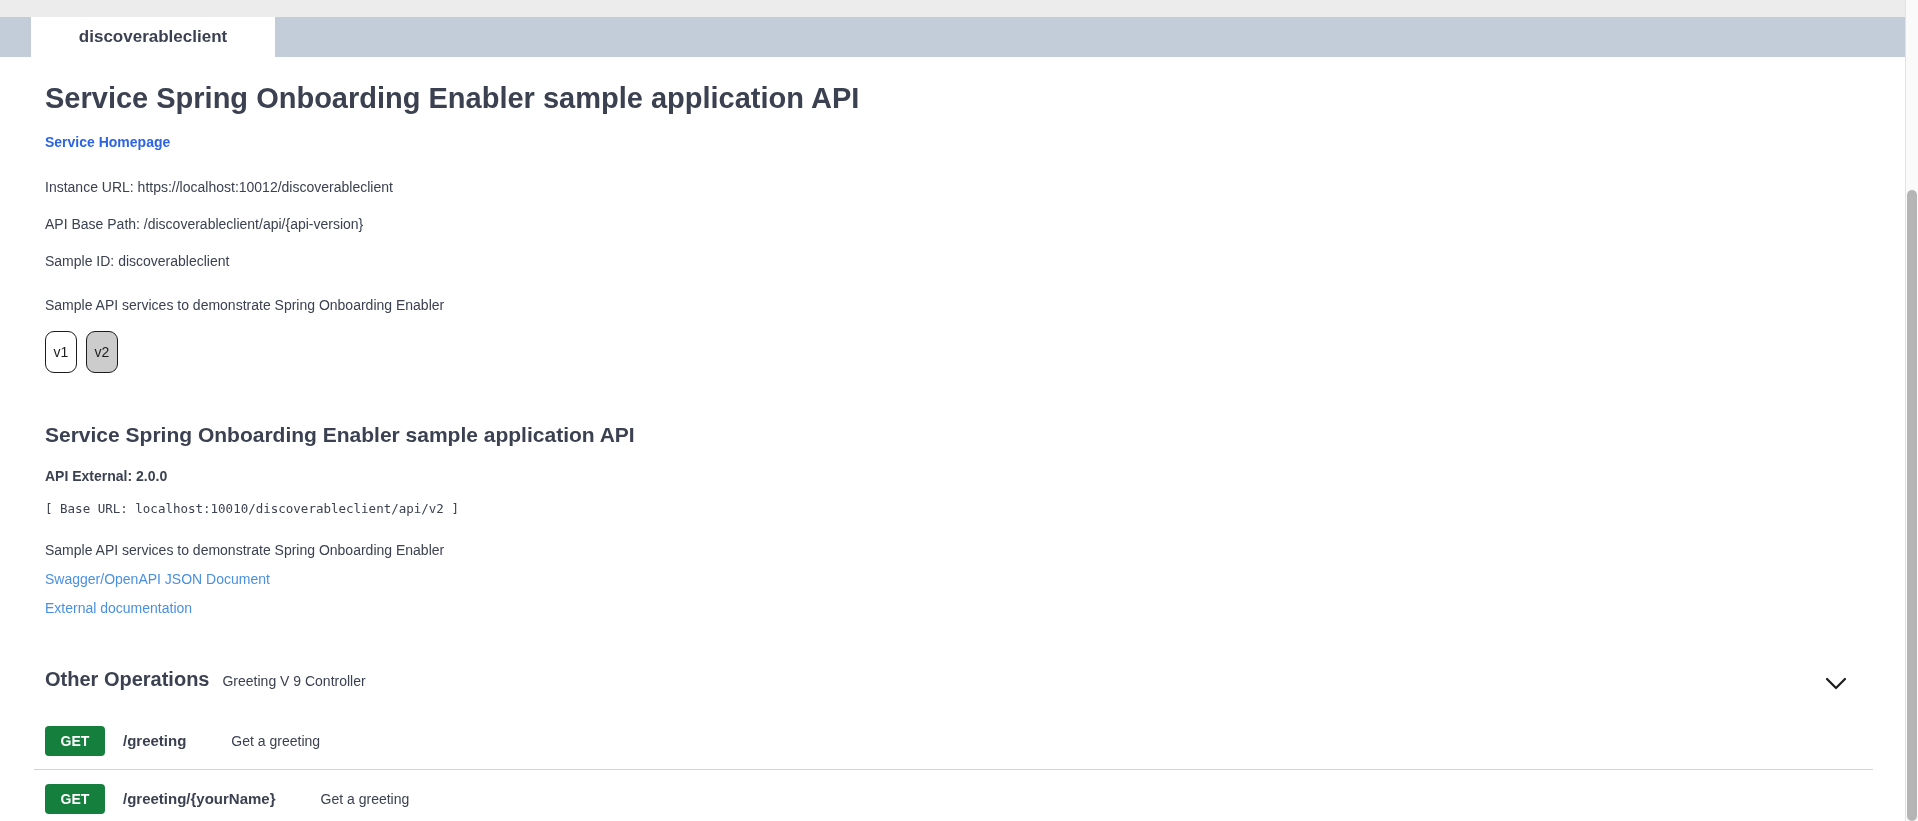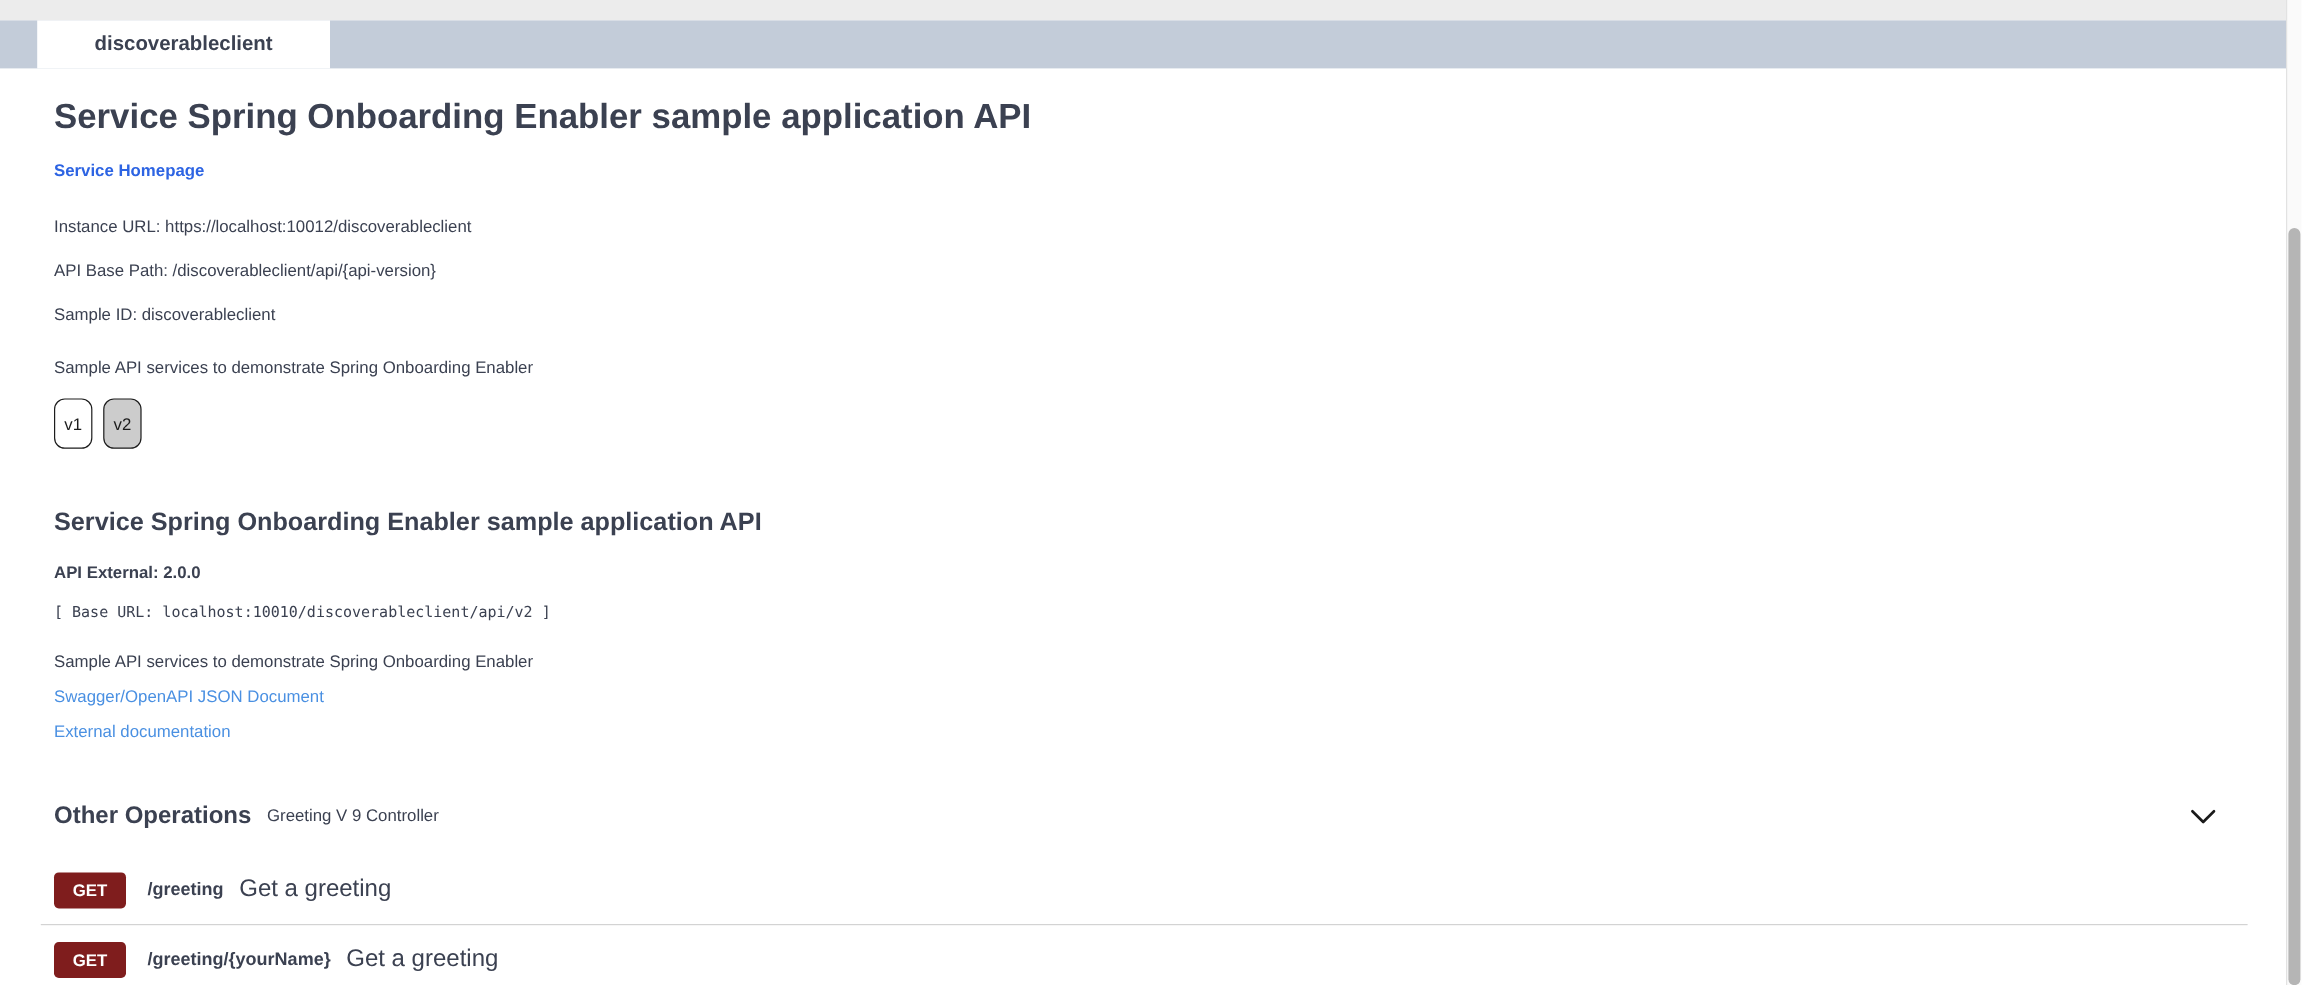--- a/index.html
+++ b/index.html
@@ -60,43 +60,43 @@
   }
   .doc-desc { font-size:14px; margin:26px 0 0 0; line-height:16px; }
   .doc-link {
     display:block; margin-top:13px;
     font-size:14px; color:#4a90e2; text-decoration:none; cursor:pointer; line-height:16px;
   }
 
   
   .ops-section { margin:44px 0 0 -11px; width:1839px; }
   .ops-header {
-    display:flex; align-items:center;
+    display:flex; align-items:flex-end;
     padding:8px 26px 8px 11px; cursor:pointer;
   }
   .ops-title { font-size:20px; font-weight:bold; color:#3b4151; }
   .ops-subtitle { font-size:14px; color:#3b4151; margin-left:13px; position:relative; top:-2px; }
   .ops-chevron { margin-left:auto; display:flex; align-items:center; cursor:pointer; }
 
   .op-row {
     display:flex; align-items:center;
     height:57px; padding-left:11px;
     border-bottom:1px solid #d3d3d3;
     cursor:pointer;
   }
   .op-row.first { margin-top:13px; }
   .method-badge {
     width:60px; height:30px; border-radius:4px;
-    background:#7f1d1d; color:#ffffff;
+    background:#15803d; color:#ffffff;
     font-size:14px; font-weight:bold;
     display:flex; align-items:center; justify-content:center;
     flex:0 0 auto;
   }
   .op-path { font-size:15px; font-weight:bold; color:#3b4151; margin-left:18px; }
-  .op-summary { font-size:20px; color:#3b4151; margin-left:13px;text-align:right; }
+  .op-summary { font-size:14px; color:#3b4151; margin-left:45px;text-align:right; }
 
   
   .scrollbar {
     position:absolute; top:0; right:0;
     width:13px; height:821px;
     background:#fafafa; border-left:1px solid #e2e2e2;
     box-sizing:border-box;
   }
   .scrollbar-thumb {
     position:absolute; left:1px; top:190px; bottom:0;

